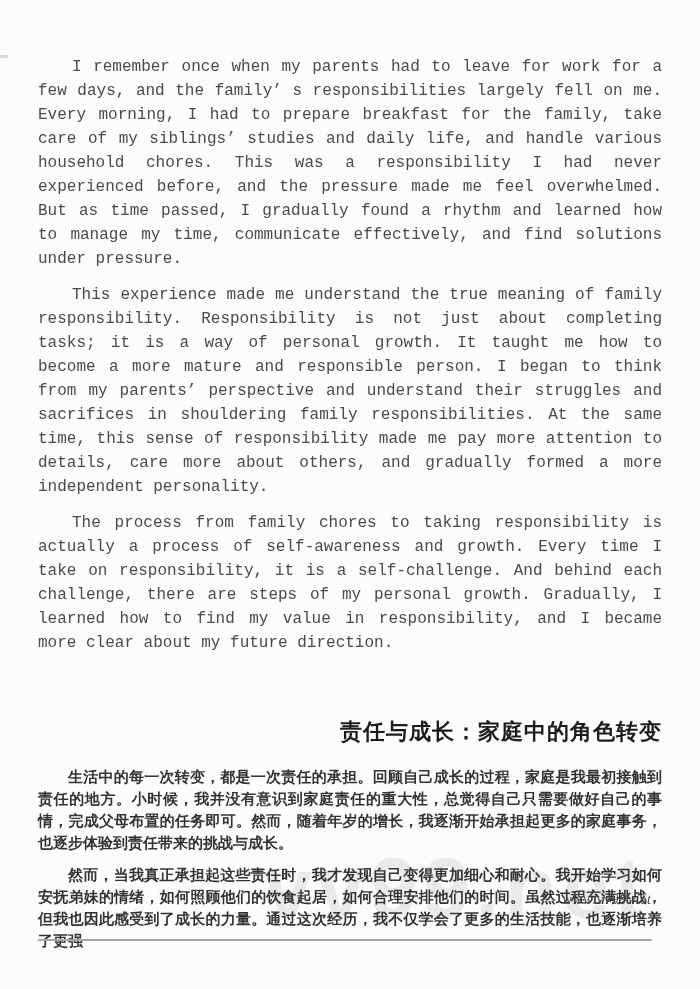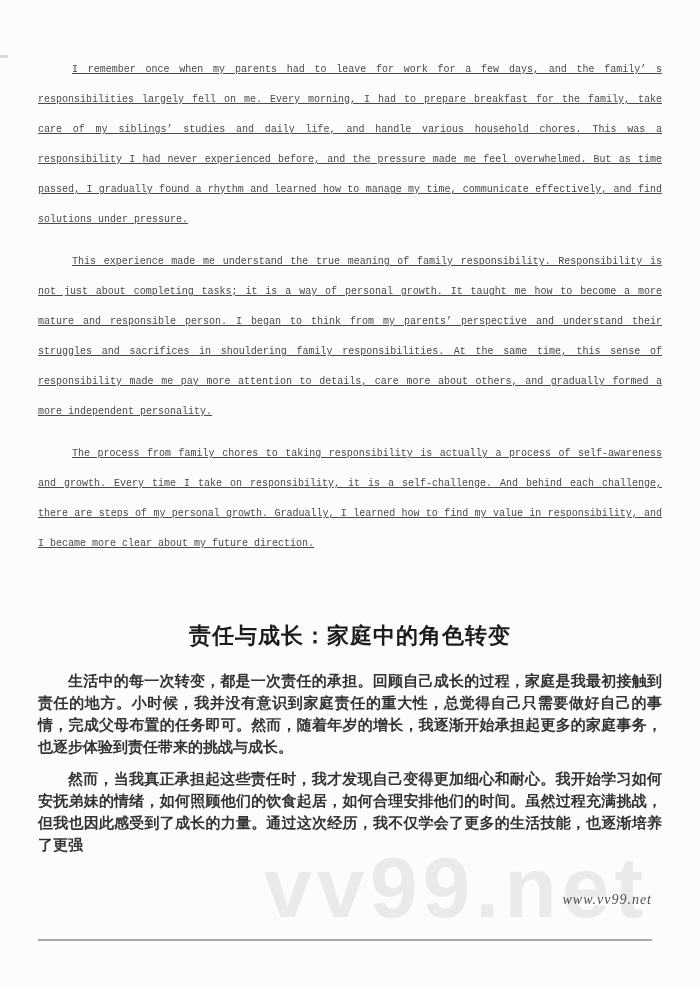--- a/index.html
+++ b/index.html
@@ -46,38 +46,37 @@
     white-space: nowrap;
     user-select: none;
   }
   .content {
     position: relative;
     z-index: 1;
     padding: 55px 38px 0 38px;
   }
   .english-section {
     font-family: "Liberation Mono", "DejaVu Sans Mono", monospace;
-    font-size: 10px;
-    line-height: 30px;
+    font-size: 16px;
+    line-height: 24px;
     color: var(--english-text);
     text-align: justify;
-    text-decoration: underline;
   }
   .english-section p {
     margin: 0 0 12px 0;
     text-indent: 34px;
   }
   .essay-title {
     margin: 62px 0 3px 0;
     font-family: "Liberation Sans", sans-serif;
     font-weight: bold;
     font-size: 22px;
     line-height: 30px;
     letter-spacing: 1px;
-    text-align: center;
+    text-align: right;
     color: var(--title-text);
   }
   .chinese-section {
     margin-top: 19px;
     font-family: "Liberation Serif", serif;
     font-size: 15px;
     line-height: 22px;
     color: var(--chinese-text);
     text-align: justify;
   }

